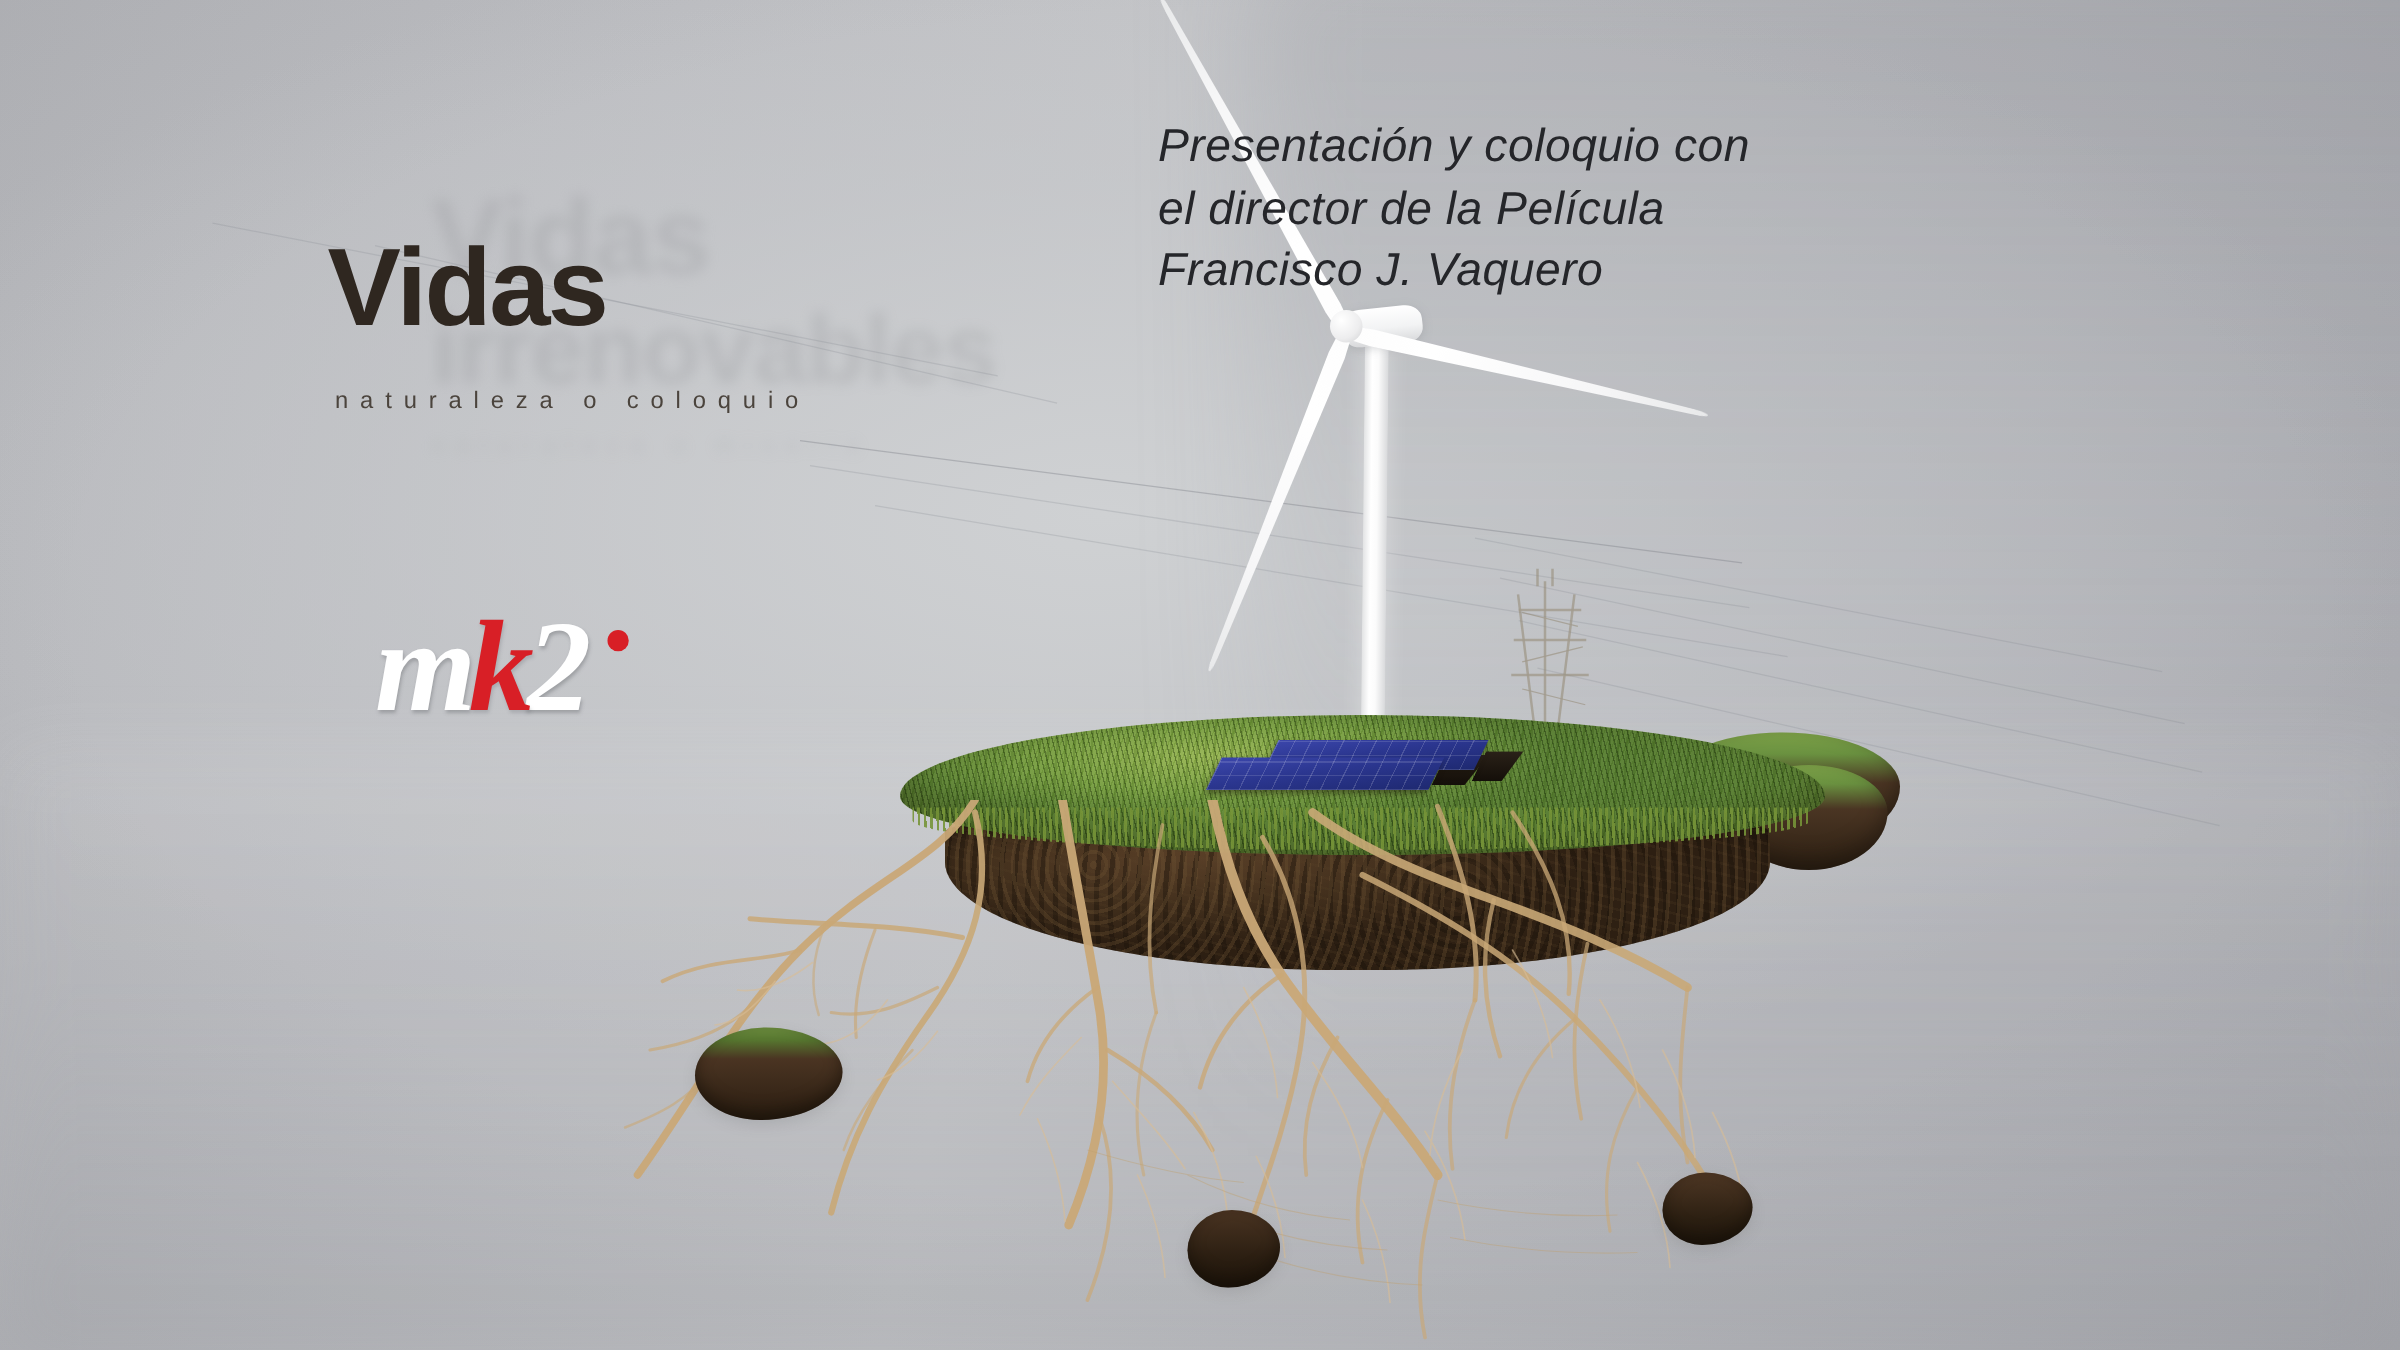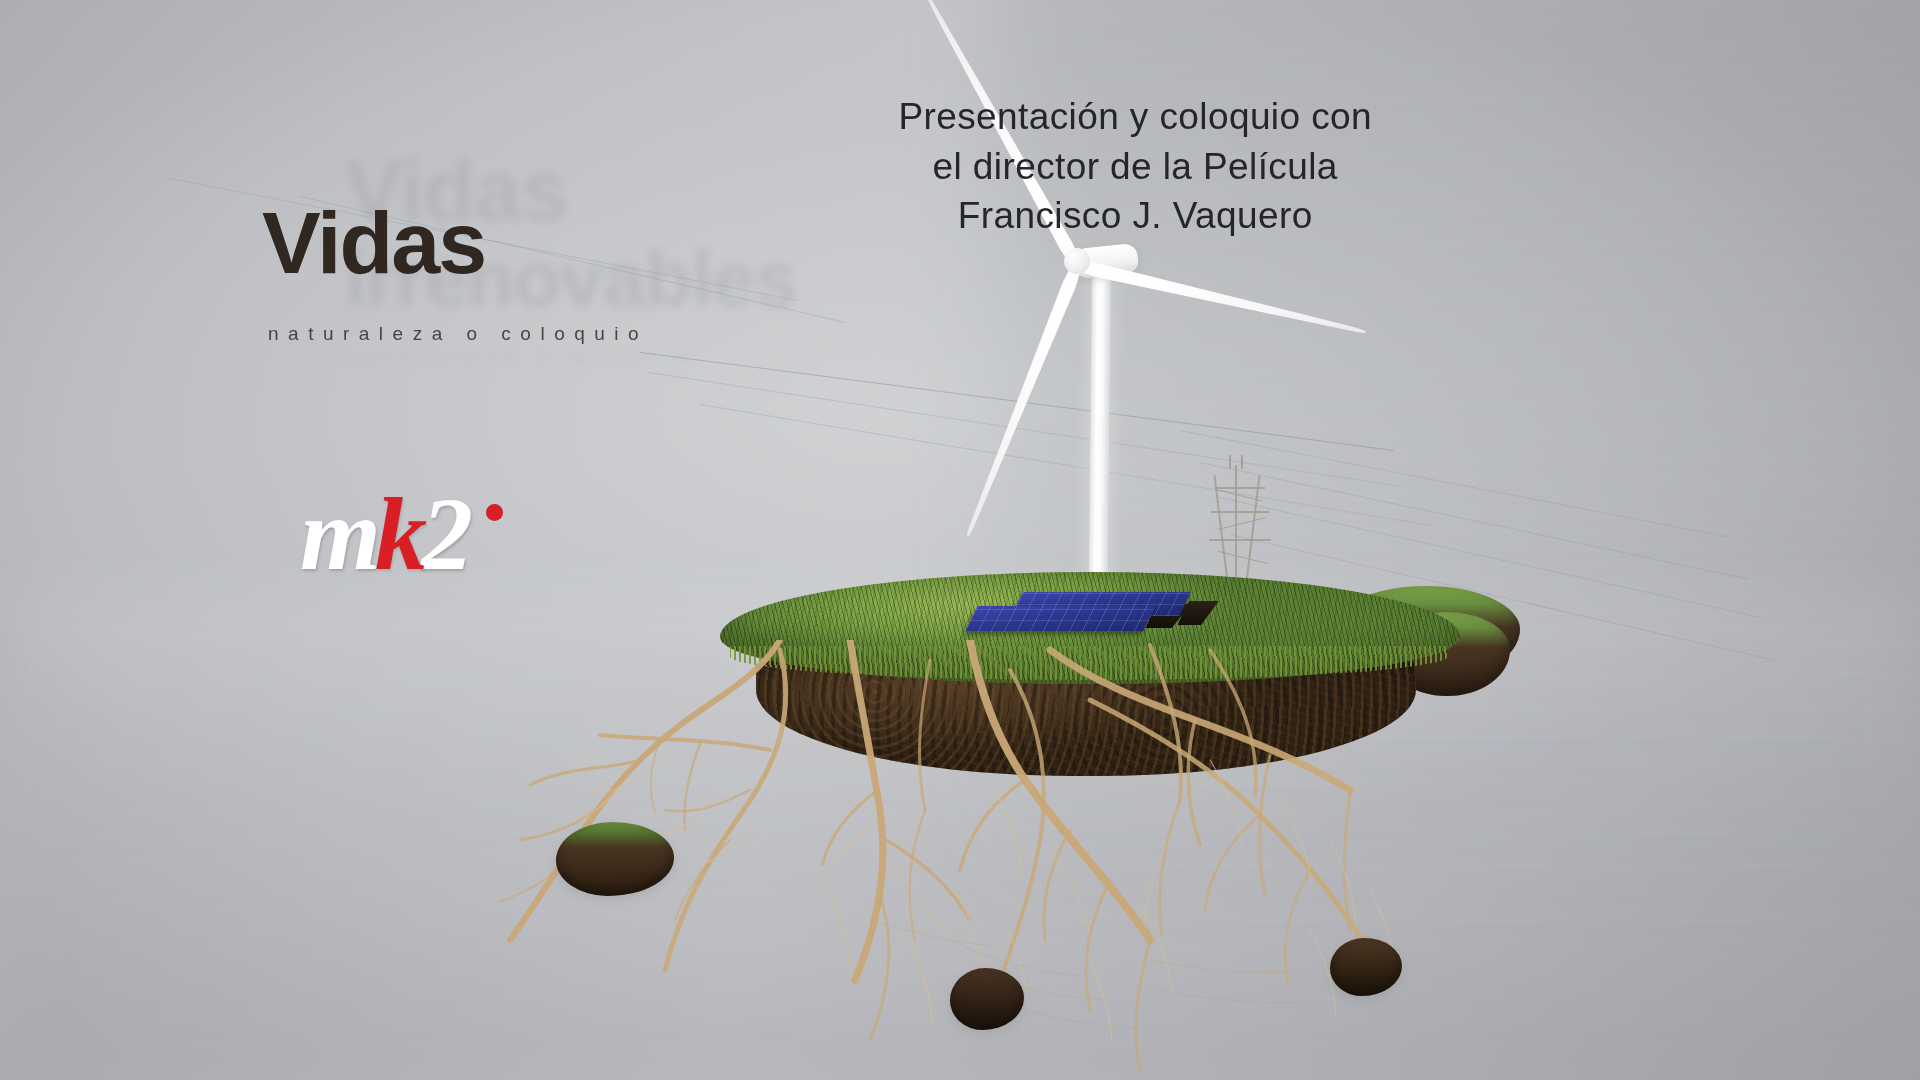--- a/index.html
+++ b/index.html
@@ -232,21 +232,20 @@
 
   
   .title-block { position: absolute; left: 262px; top: 188px; }
   .title-line {
     color: #2f2720;
     font-size: 88px;
     font-weight: 700;
     line-height: 0.96;
     letter-spacing: -2px;
     white-space: nowrap;
-    margin-top: 13px;
   }
   .title-line.l2 { font-size: 84px; margin-top: 6px; letter-spacing: -2.5px; }
   .tagline {
     margin-top: 38px;
     margin-left: 6px;
     color: #4b443d;
     font-size: 19px;
     font-weight: 400;
     letter-spacing: 9.5px;
     white-space: nowrap;
@@ -283,25 +282,26 @@
     font-style: italic;
     font-size: 31px;
     letter-spacing: 0.3px;
     white-space: nowrap;
     text-shadow: 1px 1px 3px rgba(110,112,118,0.5);
   }
 
   
   .credits {
     position: absolute;
-    right: 548px;
+    right: 520px;
     top: 92px;
-    text-align: center;
+    text-align: left;
     color: #25262a;
     font-size: 37px;
+    font-style: italic;
     font-weight: 400;
     line-height: 1.34;
     letter-spacing: 0.4px;
     white-space: nowrap;
   }
   .credits .cl { display: block; }
 </style>
 </head>
 <body>
 

